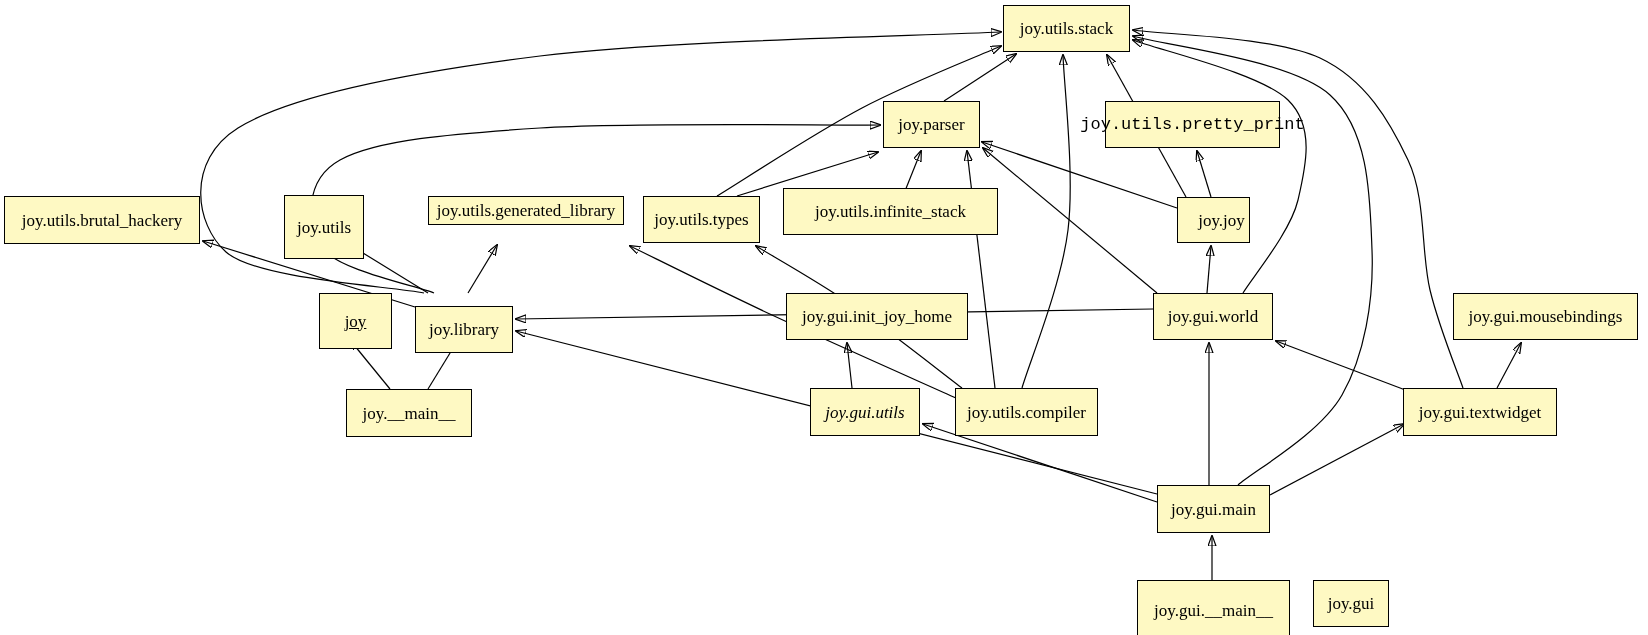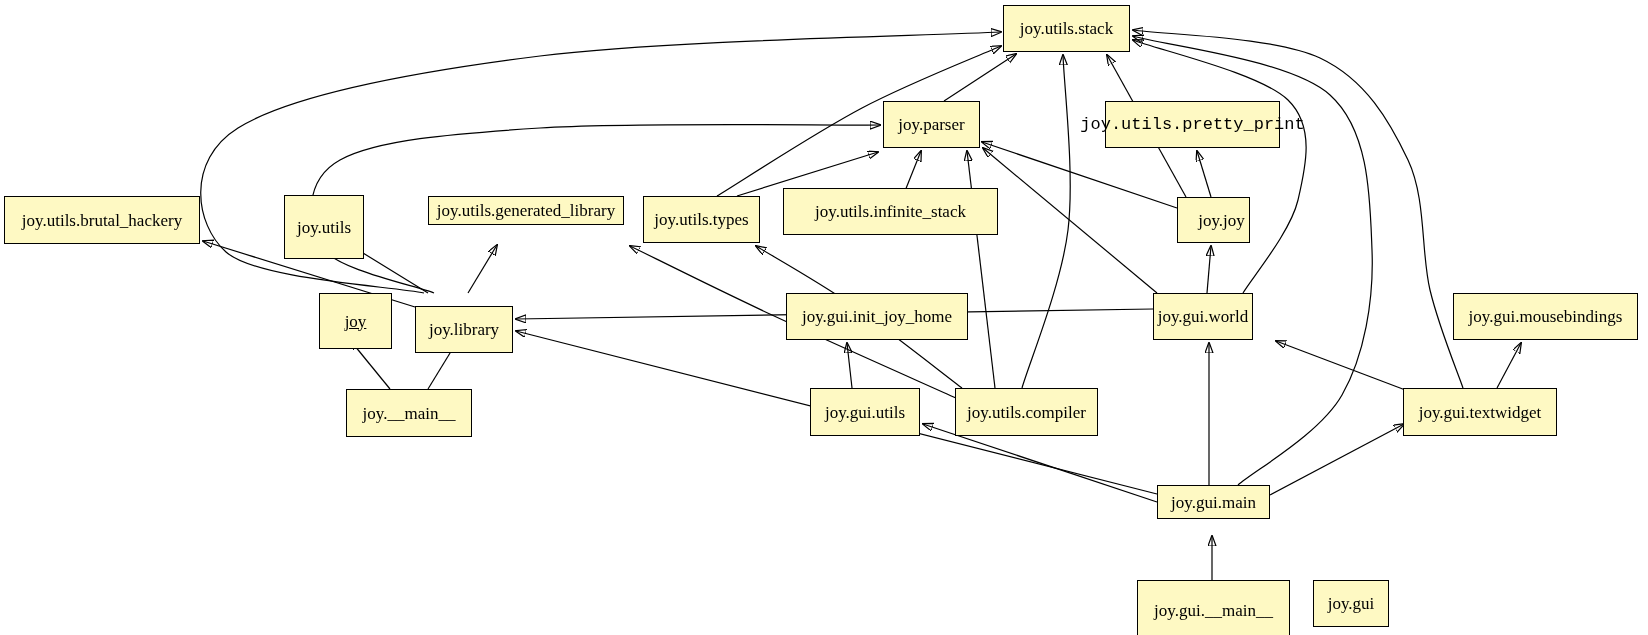--- a/index.html
+++ b/index.html
@@ -115,39 +115,39 @@
       </div>
       <div class="node" style="left: 319px; top: 293px; width: 73px; height: 56px; text-decoration: underline;">
         <span>joy</span>
       </div>
       <div class="node" style="left: 415px; top: 293px; width: 98px; height: 47px; margin-top: 13px;">
         <span>joy.library</span>
       </div>
       <div class="node" style="left: 766px; top: 293px; width: 182px; height: 47px; margin-left: 20px;">
         <span>joy.gui.init_joy_home</span>
       </div>
-      <div class="node" style="left: 1153px; top: 293px; width: 100px; height: 47px;">
+      <div class="node" style="left: 1153px; top: 293px; width: 120px; height: 47px;">
         <span>joy.gui.world</span>
       </div>
       <div class="node" style="left: 1453px; top: 293px; width: 185px; height: 47px;">
         <span>joy.gui.mousebindings</span>
       </div>
       <div class="node" style="left: 346px; top: 389px; width: 126px; height: 48px; justify-content: center;">
         <span>joy.__main__</span>
       </div>
-      <div class="node" style="left: 810px; top: 388px; width: 110px; height: 48px;">
+      <div class="node" style="left: 810px; top: 388px; width: 110px; height: 48px; font-style: italic;">
         <span>joy.gui.utils</span>
       </div>
       <div class="node" style="left: 955px; top: 388px; width: 143px; height: 48px;">
         <span>joy.utils.compiler</span>
       </div>
       <div class="node" style="left: 1403px; top: 388px; width: 154px; height: 48px;">
         <span>joy.gui.textwidget</span>
       </div>
-      <div class="node" style="left: 1157px; top: 485px; width: 113px; height: 34px;">
+      <div class="node" style="left: 1157px; top: 485px; width: 113px; height: 48px;">
         <span>joy.gui.main</span>
       </div>
       <div class="node" style="left: 1137px; top: 580px; width: 153px; height: 61px;">
         <span>joy.gui.__main__</span>
       </div>
       <div class="node" style="left: 1313px; top: 580px; width: 76px; height: 47px;">
         <span>joy.gui</span>
       </div>
     </div>
 </div>

